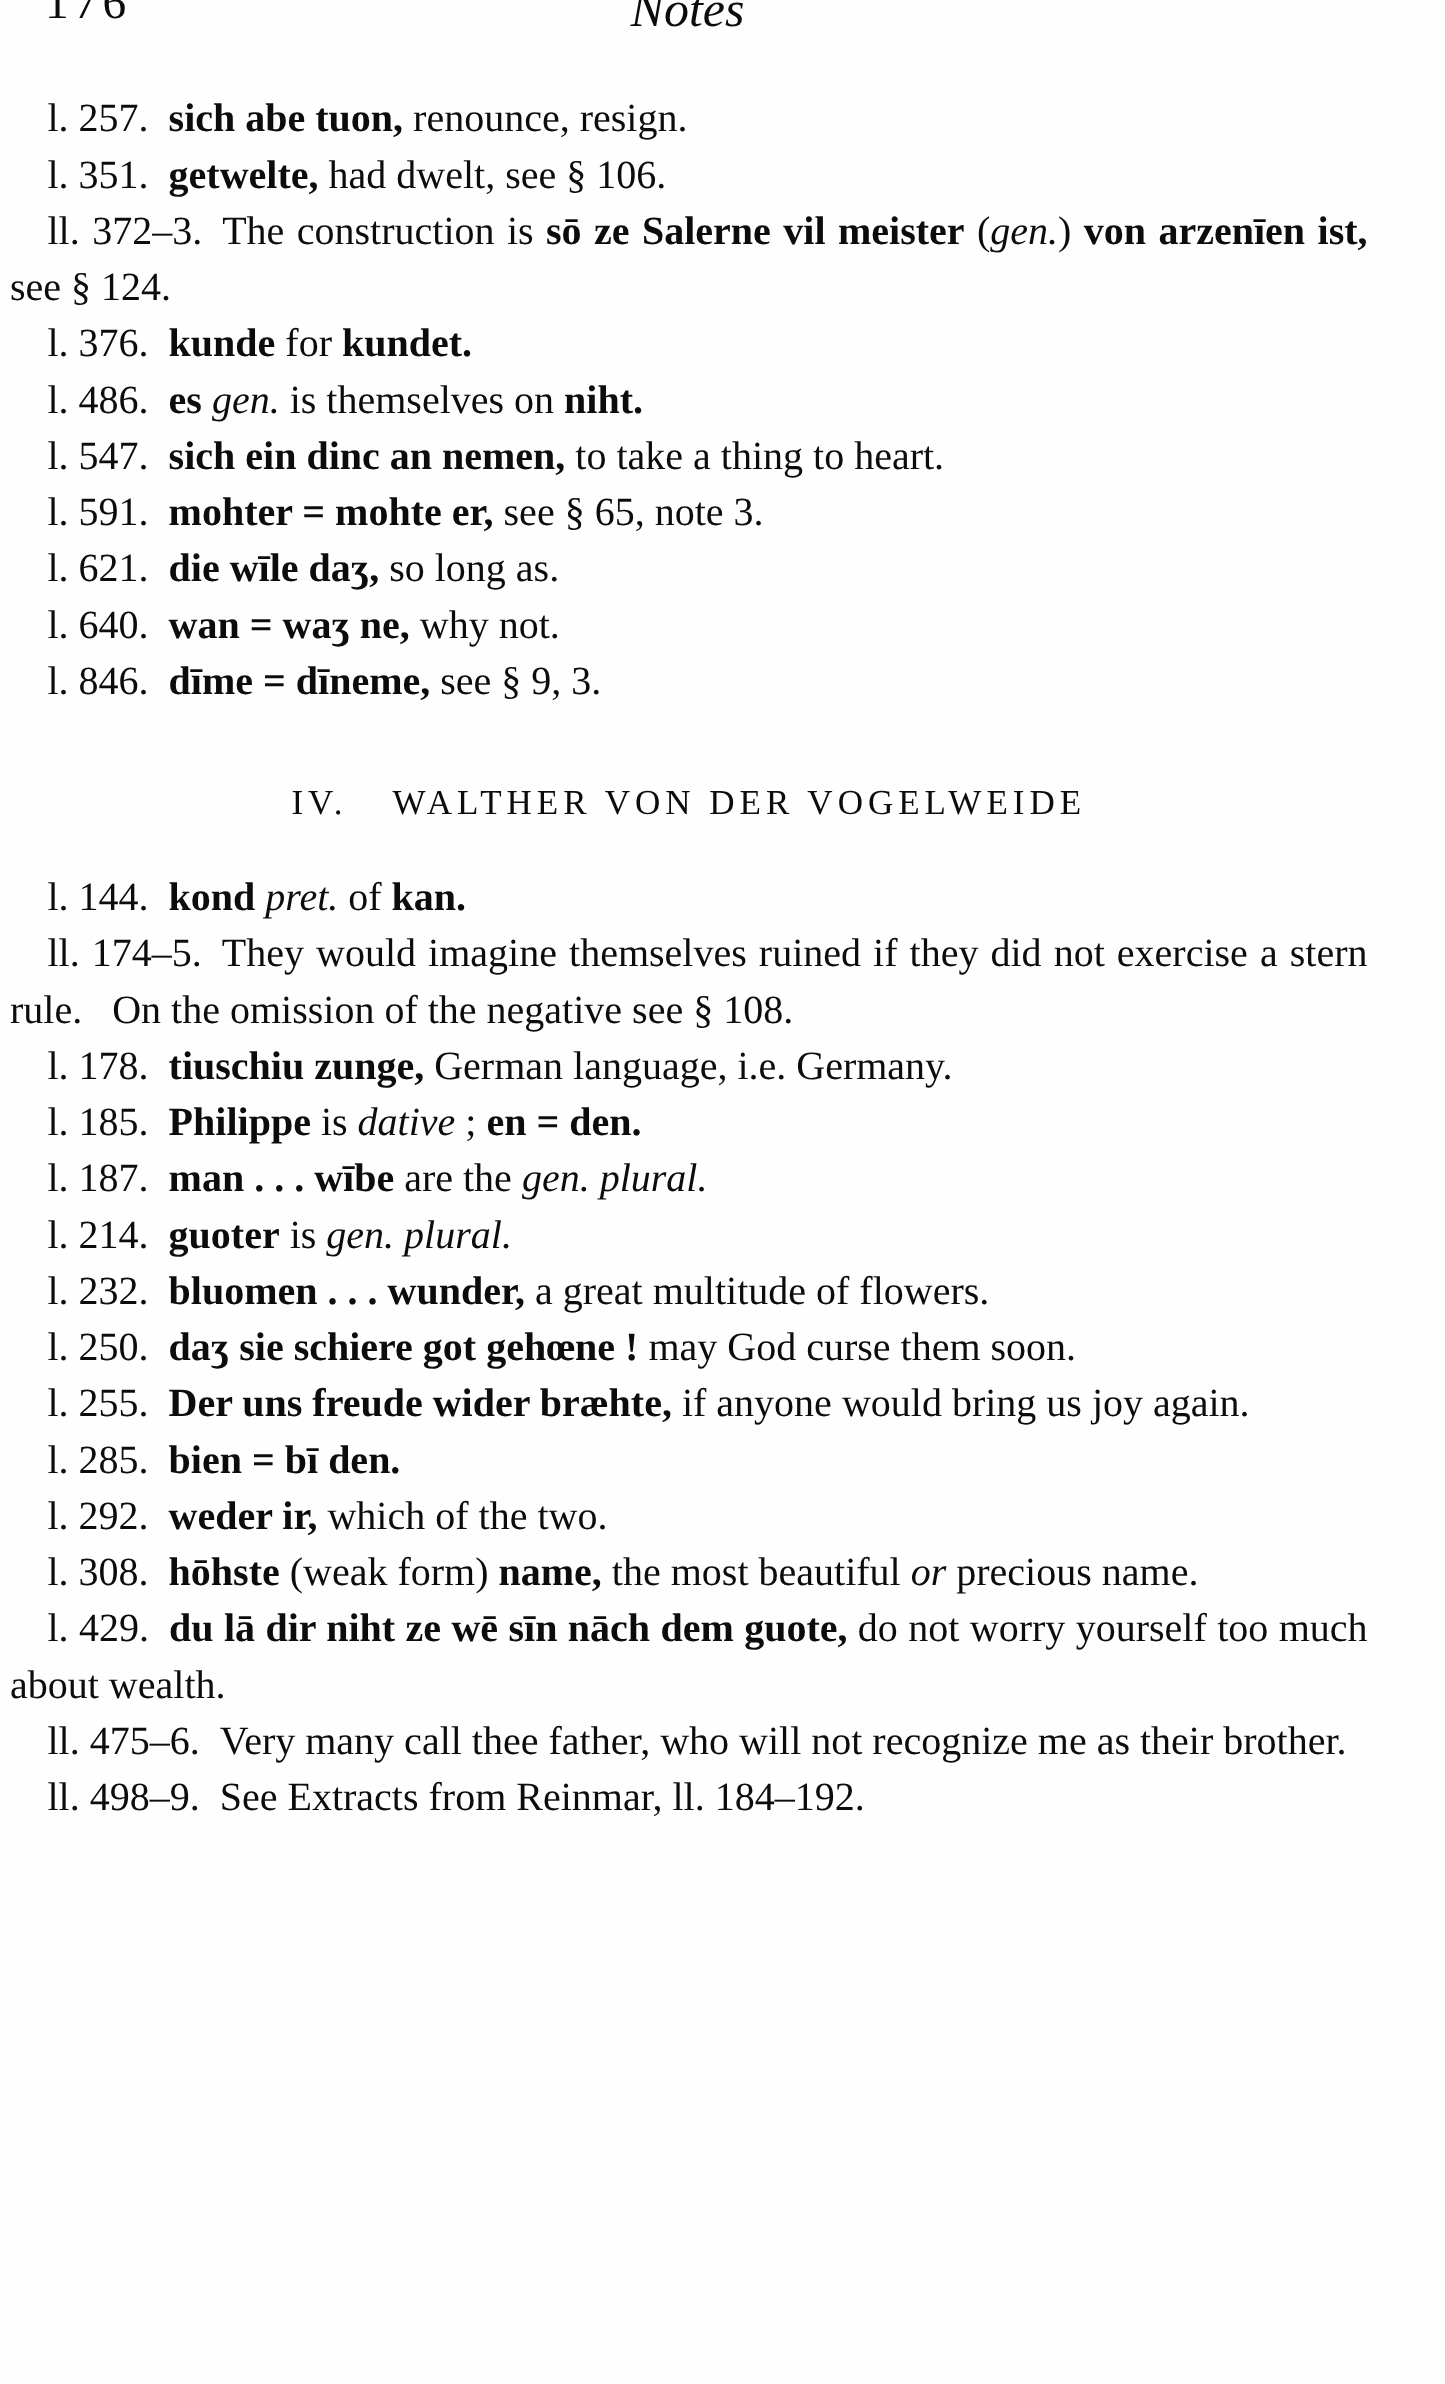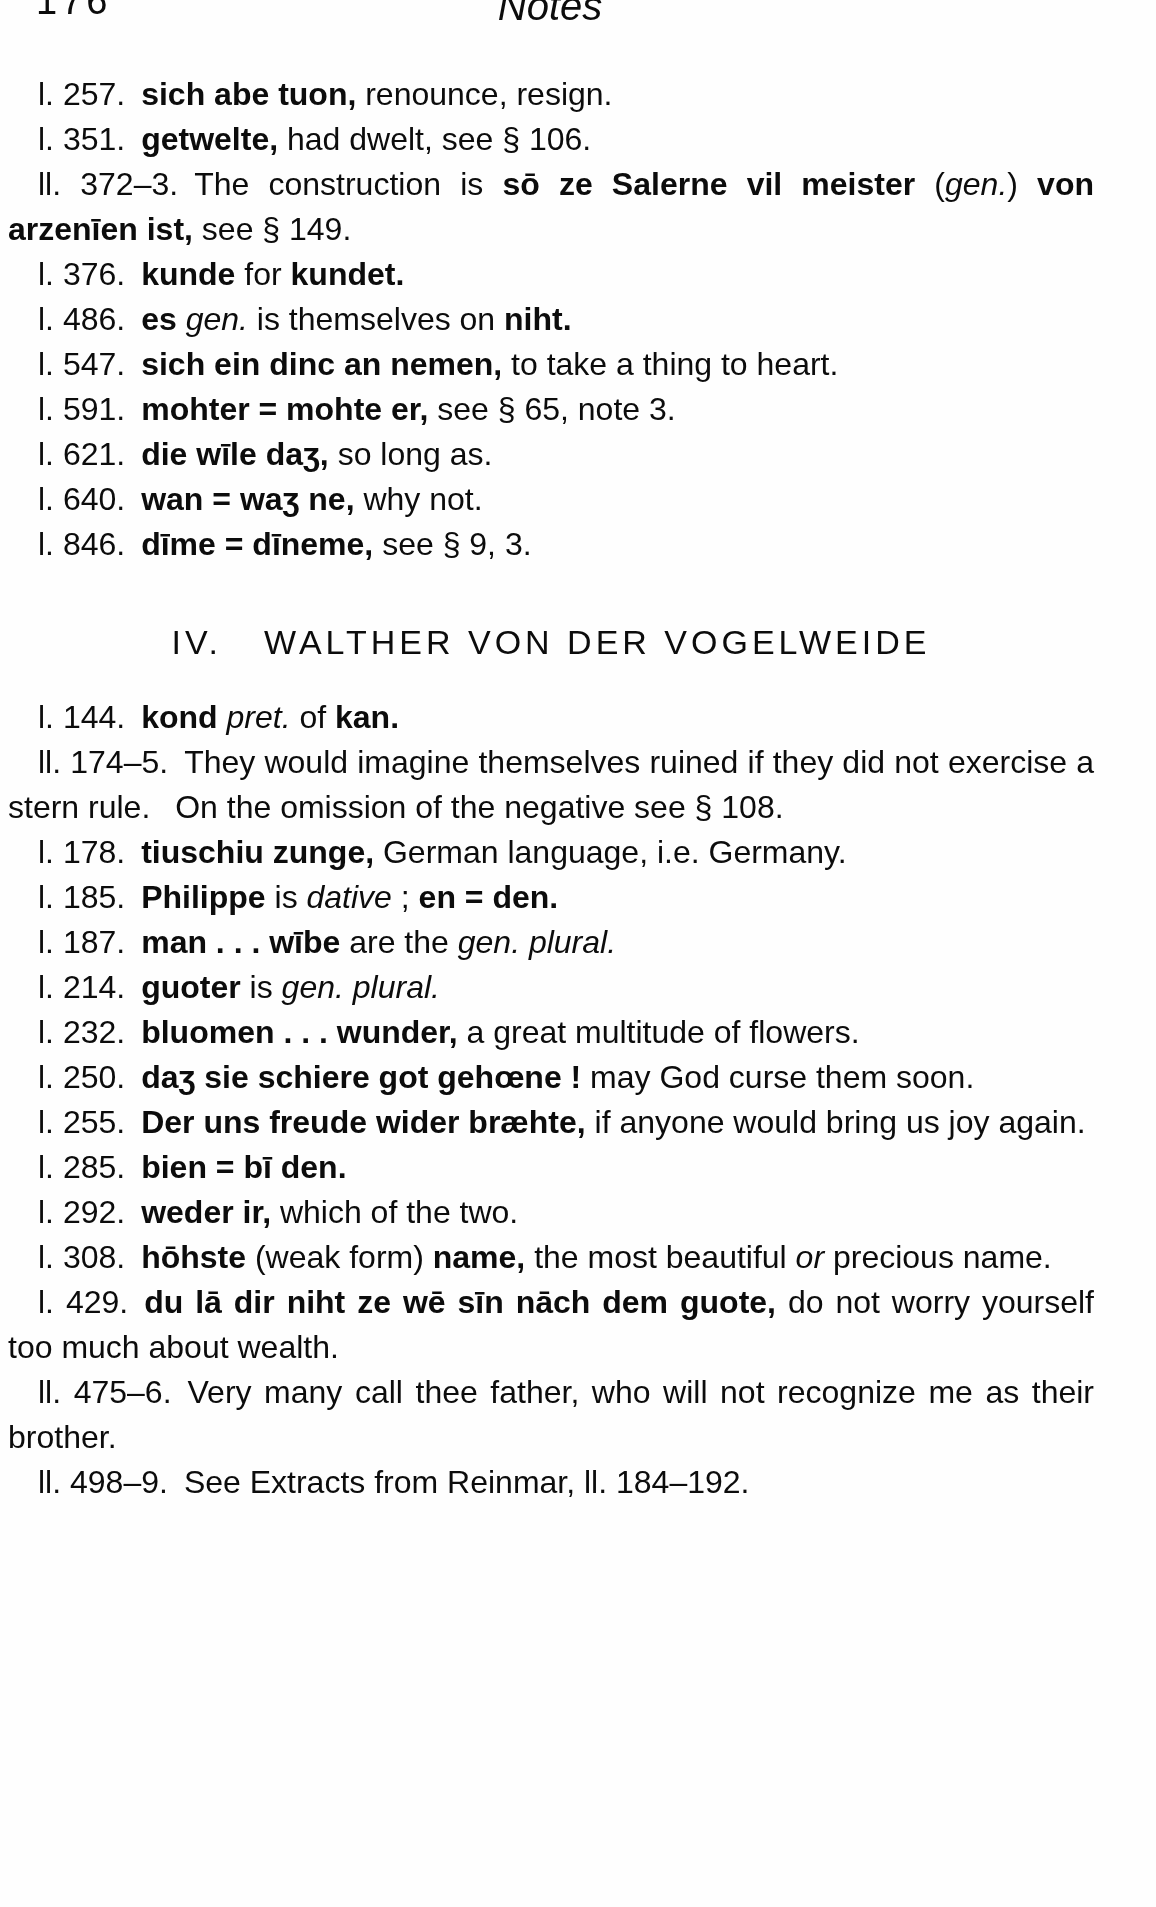--- a/index.html
+++ b/index.html
@@ -6,21 +6,21 @@
     margin: 0;
     padding: 0;
     background: #ffffff;
   }
   .page {
     position: relative;
     width: 1156px;
     height: 1907px;
     background: #fefefe;
     color: #0c0c0c;
-    font-family: Liberation Sans, sans-serif;
+    font-family: Liberation Serif, serif;
     overflow: hidden;
   }
   
   .page-header {
     position: relative;
     height: 44px;
     overflow: hidden;
   }
   .pagenum {
     position: absolute;
@@ -46,40 +46,40 @@
     text-align: justify;
   }
   .note {
     margin: 0;
     text-indent: 30px;
   }
   .seg-b { font-weight: bold; }
   .seg-i { font-style: italic; }
   .section-heading {
     font-weight: normal;
-    font-size: 34px;
+    font-size: 28px;
     letter-spacing: 4px;
     text-align: center;
     text-indent: 0;
     margin: 53px 0 30px 0;
     white-space: nowrap;
   }
 </style>
 </head>
 <body>
 
 <div class="page">
   <header class="page-header">
     <span class="pagenum">176</span>
     <span class="running-title">Notes</span>
   </header>
   <main class="notes-body">
       <p class="note"><span class="seg-r">l. 257. </span><span class="seg-b">sich abe tuon,</span><span class="seg-r"> renounce, resign.</span></p>
       <p class="note"><span class="seg-r">l. 351. </span><span class="seg-b">getwelte,</span><span class="seg-r"> had dwelt, see § 106.</span></p>
-      <p class="note"><span class="seg-r">ll. 372–3. The construction is </span><span class="seg-b">sō ze Salerne vil meister</span><span class="seg-r"> (</span><span class="seg-i">gen.</span><span class="seg-r">) </span><span class="seg-b">von arzenīen ist,</span><span class="seg-r"> see § 149.</span></p>
+      <p class="note"><span class="seg-r">ll. 372–3. The construction is </span><span class="seg-b">sō ze Salerne vil meister</span><span class="seg-r"> (</span><span class="seg-i">gen.</span><span class="seg-r">) </span><span class="seg-b">von arzenīen ist,</span><span class="seg-r"> see § 124.</span></p>
       <p class="note"><span class="seg-r">l. 376. </span><span class="seg-b">kunde</span><span class="seg-r"> for </span><span class="seg-b">kundet.</span></p>
       <p class="note"><span class="seg-r">l. 486. </span><span class="seg-b">es </span><span class="seg-i">gen.</span><span class="seg-r"> is themselves on </span><span class="seg-b">niht.</span></p>
       <p class="note"><span class="seg-r">l. 547. </span><span class="seg-b">sich ein dinc an nemen,</span><span class="seg-r"> to take a thing to heart.</span></p>
       <p class="note"><span class="seg-r">l. 591. </span><span class="seg-b">mohter = mohte er,</span><span class="seg-r"> see § 65, note 3.</span></p>
       <p class="note"><span class="seg-r">l. 621. </span><span class="seg-b">die wīle daʒ,</span><span class="seg-r"> so long as.</span></p>
       <p class="note"><span class="seg-r">l. 640. </span><span class="seg-b">wan = waʒ ne,</span><span class="seg-r"> why not.</span></p>
       <p class="note"><span class="seg-r">l. 846. </span><span class="seg-b">dīme = dīneme,</span><span class="seg-r"> see § 9, 3.</span></p>
       <h2 class="section-heading">IV.  WALTHER VON DER VOGELWEIDE</h2>
       <p class="note"><span class="seg-r">l. 144. </span><span class="seg-b">kond </span><span class="seg-i">pret.</span><span class="seg-r"> of </span><span class="seg-b">kan.</span></p>
       <p class="note"><span class="seg-r">ll. 174–5. They would imagine themselves ruined if they did not exercise a stern rule.  On the omission of the negative see § 108.</span></p>

